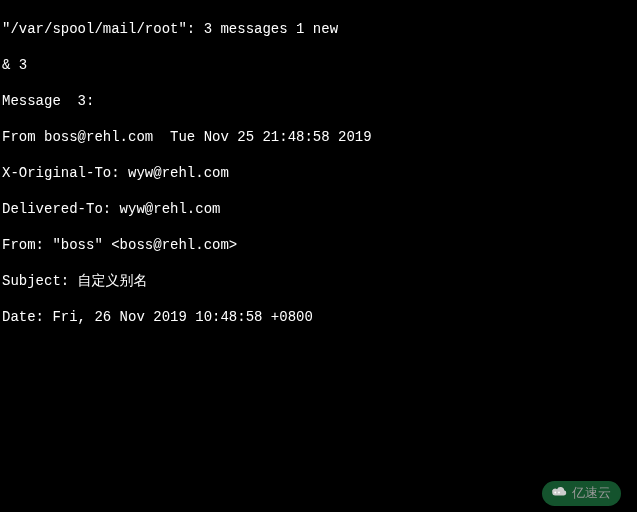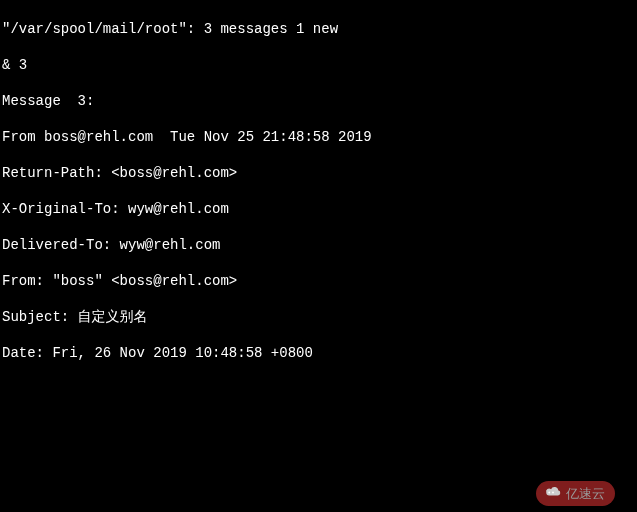--- a/index.html
+++ b/index.html
@@ -15,44 +15,43 @@
     overflow: hidden;
     position: relative;
   }
   .terminal {
     padding: 2px 0 0 2px;
     white-space: pre;
   }
   .line { display: block; }
   .watermark {
     position: absolute;
-    right: 22px;
+    right: 16px;
     bottom: 6px;
-    background: #7f1d1d;
+    background: #14532d;
     color: #999;
     border-radius: 14px;
     padding: 3px 10px 3px 8px;
     font-family: Arial, sans-serif;
     font-size: 13px;
     display: flex;
-    align-items: center;
+    align-items: flex-start;
     gap: 4px;
     box-shadow: 0 0 4px rgba(0,0,0,0.3);
   }
   .watermark svg { width: 18px; height: 14px; }
 </style>
 </head>
 <body>
 
 <div class="terminal">
 <span class="line">"/var/spool/mail/root": 3 messages 1 new</span>
 <span class="line">&amp; 3</span>
 <span class="line">Message  3:</span>
 <span class="line">From boss@rehl.com  Tue Nov 25 21:48:58 2019</span>
-<span class="line">Return-Path: &lt;boss@rehl.com&gt;</span>
 <span class="line">X-Original-To: wyw@rehl.com</span>
 <span class="line">Delivered-To: wyw@rehl.com</span>
 <span class="line">From: "boss" &lt;boss@rehl.com&gt;</span>
 <span class="line">Subject: 自定义别名</span>
 <span class="line">Date: Fri, 26 Nov 2019 10:48:58 +0800</span>
 
 
 
 
 

